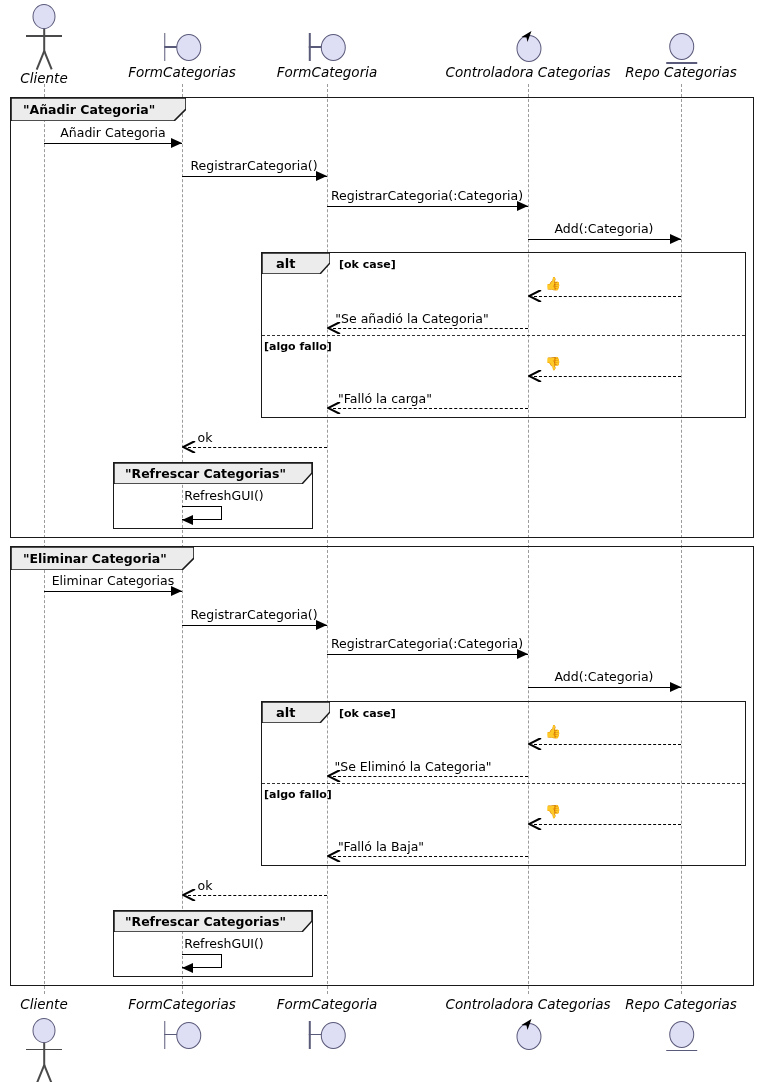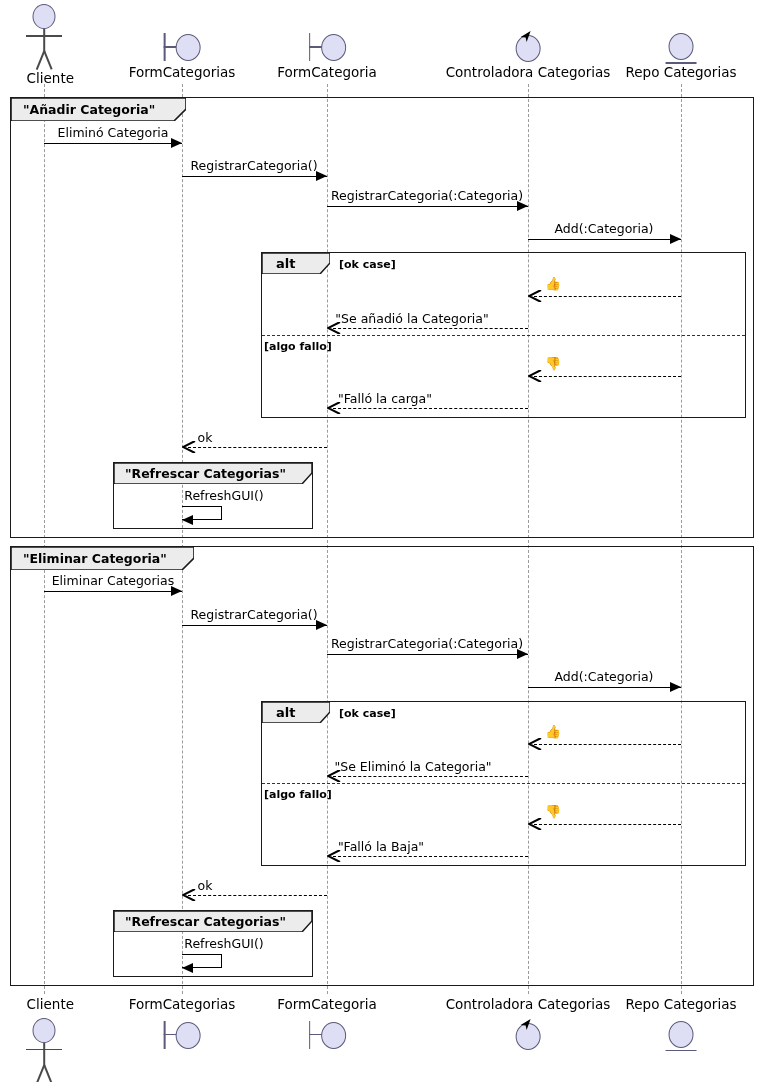--- a/index.html
+++ b/index.html
@@ -1,20 +1,20 @@
 <!DOCTYPE html>
 <html><head>
 <meta charset="utf-8">
 <style>
   html,body{margin:0;padding:0;background:#ffffff;}
   body{font-family:"DejaVu Sans","Liberation Sans",sans-serif;}
   #canvas{position:relative;width:764px;height:1082px;background:#ffffff;overflow:hidden;}
 
   
-  .participant{position:absolute;transform:translateX(-50%);text-align:right;}
+  .participant{position:absolute;transform:translateX(-50%);text-align:center;font-style:italic;}
   .plabel{font-size:13.5px;color:#000;white-space:nowrap;line-height:1;}
   .icon-wrap{position:relative;height:44px;width:70px;margin:0 auto;}
 
   .circ{position:absolute;width:25px;height:27px;border-radius:50%;
         background:#DEDEF5;border:1.2px solid #5a5a7a;box-sizing:border-box;}
   .bar{position:absolute;width:1.6px;background:#5a5a7a;}
   .hline{position:absolute;height:1.6px;background:#5a5a7a;}
   .uline{position:absolute;height:1.8px;background:#5a5a7a;}
 
   
@@ -116,21 +116,21 @@
 
   <div class="frame" style="left:10px;top:97px;width:744px;height:441px;"></div>
 
   <div class="tag" style="left:11px;top:98px;width:175px;height:23px;font-size:12.5px;padding-left:12px;">
     <svg class="tagbg" viewBox="0 0 175 23" preserveAspectRatio="none">
       <polygon points="0,0 175,0 175,11 163,23 0,23" fill="#ECECEC" stroke="#1a1a1a" stroke-width="1.6"></polygon>
     </svg>
     <span class="tagtext">"Añadir Categoria"</span>
   </div>
 
-  <div class="mlabel" style="left:113px;top:127px;">Eliminó Categoria</div>
+  <div class="mlabel" style="left:113px;top:127px;">Añadir Categoria</div>
   <div class="msg solid" style="left:44px;top:143px;width:138px;"></div>
   <div class="arrowR" style="left:171px;top:138px;"></div>
 
   <div class="mlabel" style="left:254px;top:160px;">RegistrarCategoria()</div>
   <div class="msg solid" style="left:182px;top:176px;width:145px;"></div>
   <div class="arrowR" style="left:316px;top:171px;"></div>
 
   <div class="mlabel" style="left:427px;top:190px;">RegistrarCategoria(:Categoria)</div>
   <div class="msg solid" style="left:327px;top:206px;width:201px;"></div>
   <div class="arrowR" style="left:517px;top:201px;"></div>

